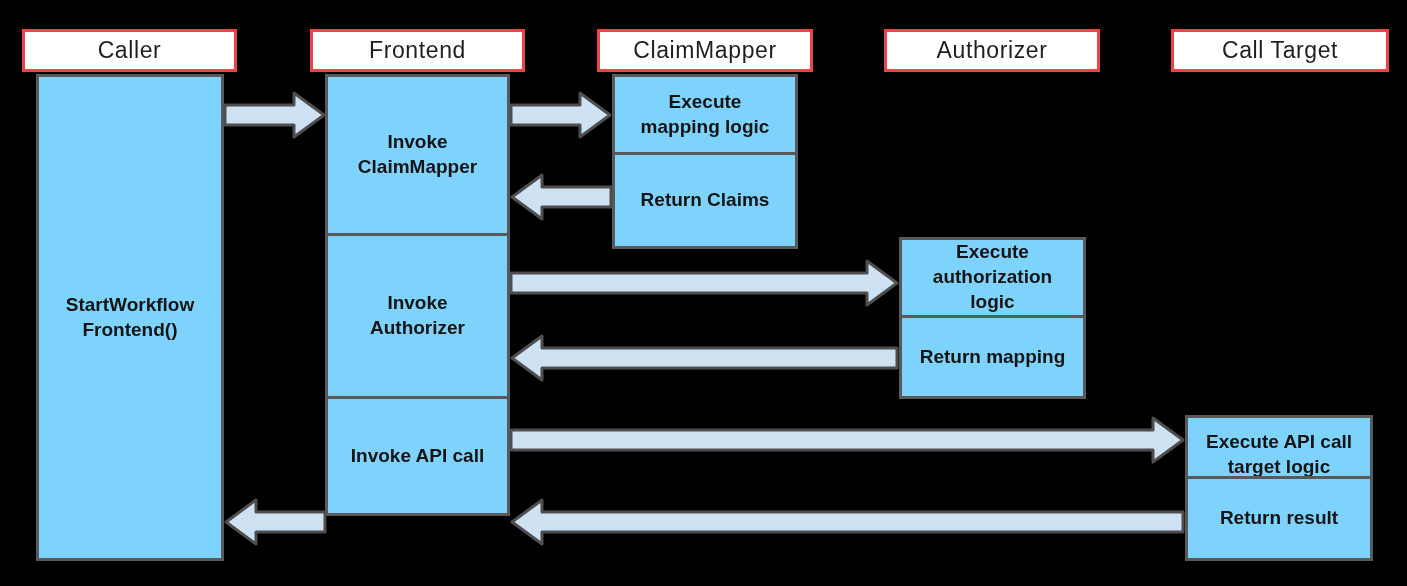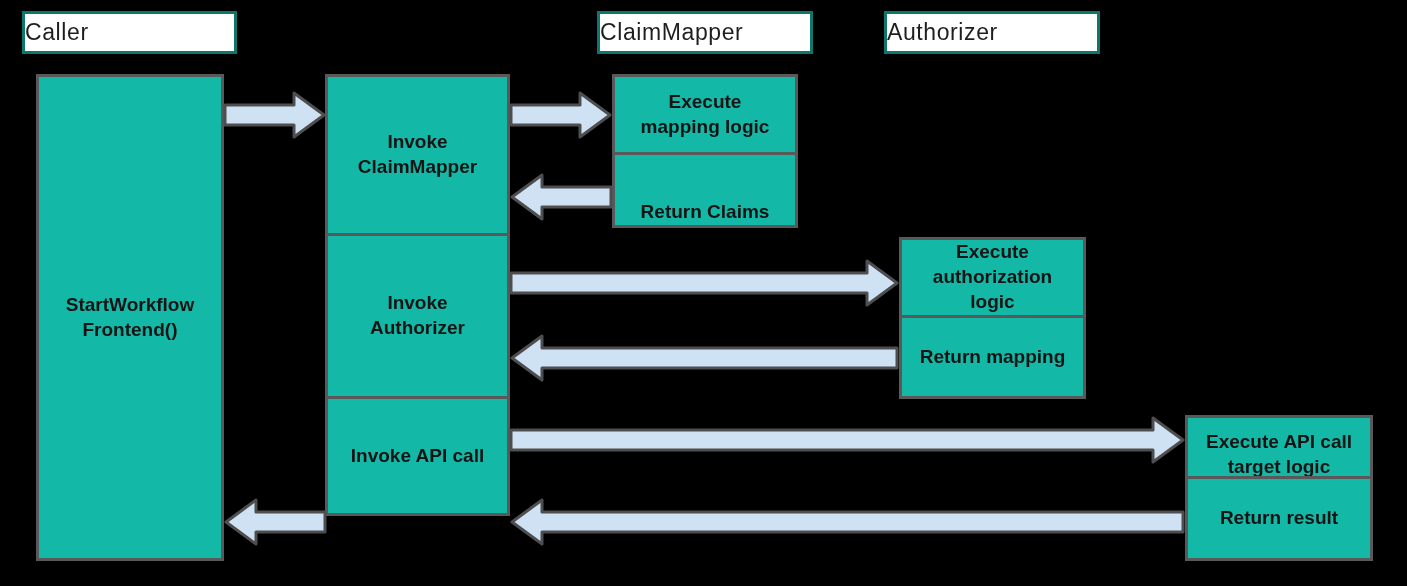--- a/index.html
+++ b/index.html
@@ -10,39 +10,39 @@
   .canvas {
     position: relative;
     width: 1407px;
     height: 586px;
     background: #000000;
     overflow: hidden;
     font-family: "Liberation Sans", sans-serif;
   }
   .header-box {
     position: absolute;
-    top: 11px;
+    top: 29px;
     height: 43px;
     background: #ffffff;
-    border: 3px solid #0f766e;
+    border: 3px solid #ef4444;
     box-sizing: border-box;
     display: flex;
     align-items: center;
-    justify-content: flex-start;
+    justify-content: center;
   }
   .header-label {
     font-size: 23px;
     font-weight: 400;
     color: #1f1f1f;
     letter-spacing: 0.6px;
     white-space: nowrap;
   }
   .act-box {
     position: absolute;
-    background: #14b8a6;
+    background: #7dd3fc;
     border: 3px solid #595959;
     box-sizing: border-box;
     display: flex;
     align-items: center;
     justify-content: center;
     text-align: center;
   }
   .act-label {
     font-size: 19px;
     font-weight: 700;
@@ -67,25 +67,31 @@
   }
 </style>
 </head>
 <body>
 
 <div class="canvas">
 
   <div class="header-box" style="left:22px; width:215px;">
     <span class="header-label">Caller</span>
   </div>
+  <div class="header-box" style="left:310px; width:215px;">
+    <span class="header-label">Frontend</span>
+  </div>
   <div class="header-box" style="left:597px; width:216px;">
     <span class="header-label">ClaimMapper</span>
   </div>
   <div class="header-box" style="left:884px; width:216px;">
     <span class="header-label">Authorizer</span>
+  </div>
+  <div class="header-box" style="left:1171px; width:218px;">
+    <span class="header-label">Call Target</span>
   </div>
 
   <div class="act-box" style="left:36px; top:74px; width:188px; height:487px;">
     <span class="act-label">StartWorkflow
 Frontend()</span>
   </div>
 
   <div class="act-box" style="left:325px; top:74px; width:185px; height:162px;">
     <span class="act-label">Invoke
 ClaimMapper</span>
@@ -95,21 +101,21 @@
 Authorizer</span>
   </div>
   <div class="act-box" style="left:325px; top:396px; width:185px; height:120px;">
     <span class="act-label">Invoke API call</span>
   </div>
 
   <div class="act-box" style="left:612px; top:74px; width:186px; height:81px;">
     <span class="act-label">Execute
 mapping logic</span>
   </div>
-  <div class="act-box" style="left:612px; top:152px; width:186px; height:76px;align-items:flex-end;">
+  <div class="act-box" style="left:612px; top:152px; width:186px; height:97px;">
     <span class="act-label">Return Claims</span>
   </div>
 
   <div class="act-box" style="left:899px; top:237px; width:187px; height:81px;">
     <span class="act-label">Execute
 authorization
 logic</span>
   </div>
   <div class="act-box" style="left:899px; top:315px; width:187px; height:84px;">
     <span class="act-label">Return mapping</span>

